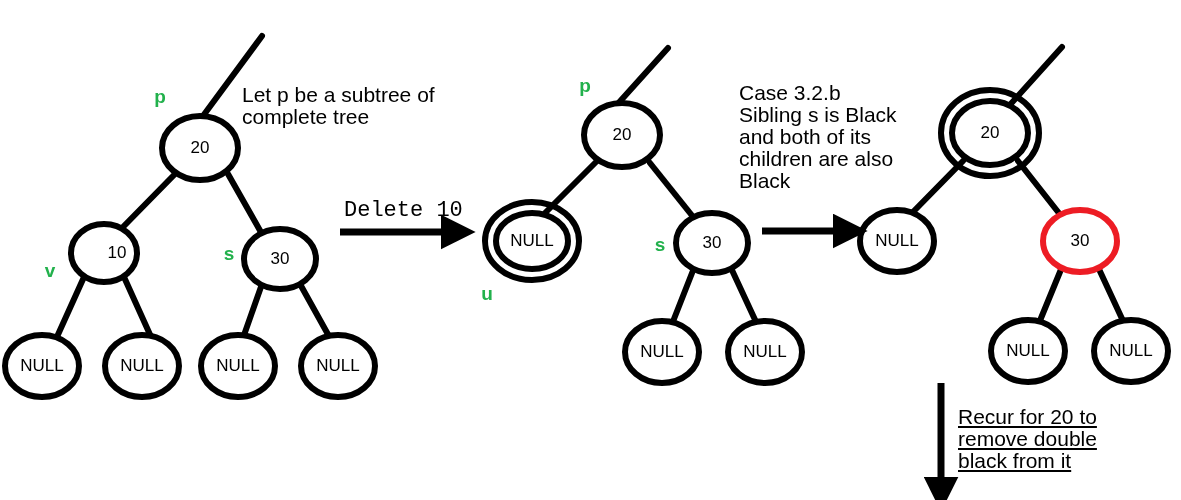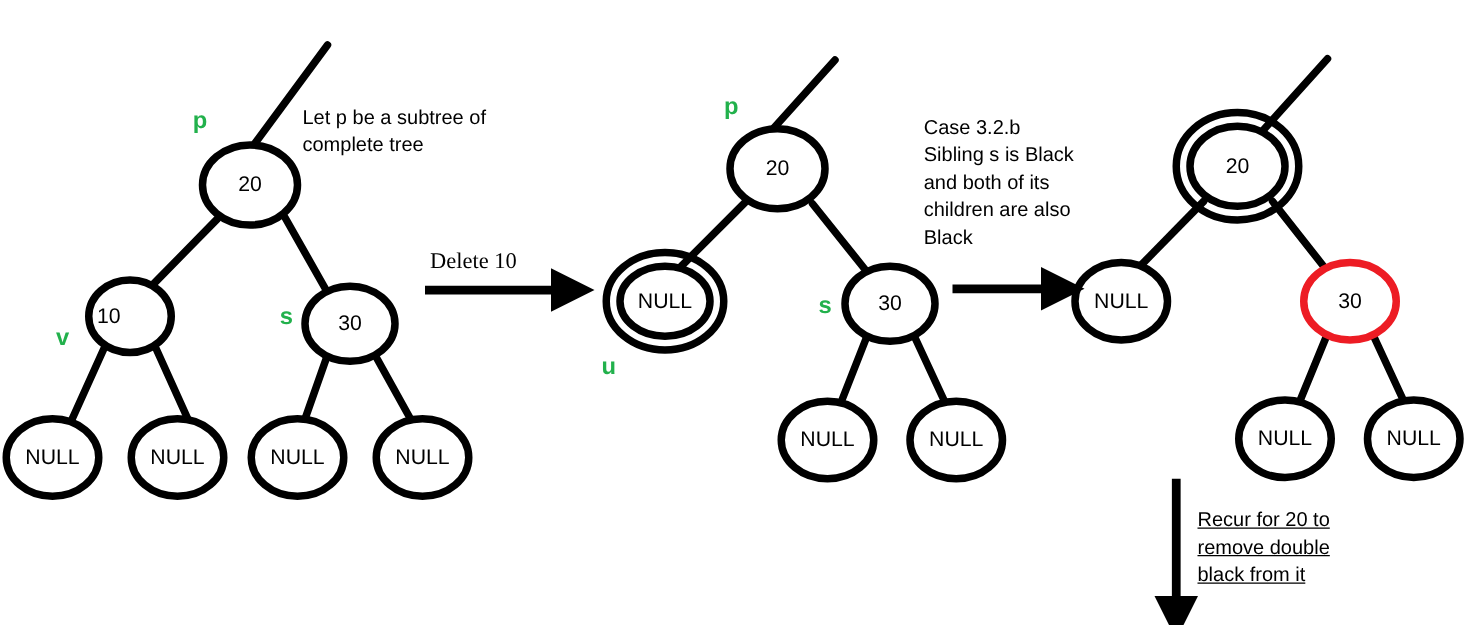--- a/index.html
+++ b/index.html
@@ -11,25 +11,25 @@
     font-size:17px;color:#000;white-space:nowrap;
     transform:translate(-50%,-50%);pointer-events:none;
   }
   .green-label{
     position:absolute;font-family:"Liberation Sans",sans-serif;
     font-size:19px;font-weight:bold;color:#22b14c;white-space:nowrap;
     transform:translate(-50%,-50%);
   }
   .annot{
     position:absolute;font-family:"Liberation Sans",sans-serif;
-    font-size:16px;color:#000;line-height:22px;white-space:pre;
+    font-size:21px;color:#000;line-height:22px;white-space:pre;
   }
   .arrow-caption{
-    position:absolute;font-family:Liberation Serif, serif;
-    font-size:18px;color:#000;white-space:nowrap;
+    position:absolute;font-family:Liberation Mono, monospace;
+    font-size:22px;color:#000;white-space:nowrap;
   }
 </style>
 </head>
 <body>
 
 <div id="stage">
   <svg id="canvas" xmlns="http://www.w3.org/2000/svg">
       <defs>
         <marker id="arrowhead" markerWidth="5" markerHeight="5" refX="2.2" refY="2.5" orient="auto" markerUnits="strokeWidth">
           <path d="M0,0 L5,2.5 L0,5 Z" fill="#000"></path>
@@ -77,21 +77,21 @@
         <ellipse cx="1028" cy="351" rx="37" ry="31" fill="#ffffff" stroke="#000000" stroke-width="6"></ellipse>
         <ellipse cx="1131" cy="351" rx="37" ry="31" fill="#ffffff" stroke="#000000" stroke-width="6"></ellipse>
       </g>
       <line x1="340" y1="232" x2="456" y2="232" stroke="#000" stroke-width="7" stroke-linecap="butt" marker-end="url(#arrowhead)"></line>
       <line x1="762" y1="231" x2="848" y2="231" stroke="#000" stroke-width="7" stroke-linecap="butt" marker-end="url(#arrowhead)"></line>
       <line x1="941" y1="383" x2="941" y2="492" stroke="#000" stroke-width="7" stroke-linecap="butt" marker-end="url(#arrowhead)"></line>
     </svg>
   <div id="overlay">
       <div class="node-label" style="left: 200px; top: 148px;">20</div>
       <div class="green-label" style="left: 160px; top: 97px;">p</div>
-      <div class="node-label" style="left: 87px; top: 253px;">10</div>
+      <div class="node-label" style="left: 117px; top: 253px;">10</div>
       <div class="green-label" style="left: 50px; top: 271px;">v</div>
       <div class="node-label" style="left: 280px; top: 259px;">30</div>
       <div class="green-label" style="left: 229px; top: 254px;">s</div>
       <div class="node-label" style="left: 42px; top: 366px;">NULL</div>
       <div class="node-label" style="left: 142px; top: 366px;">NULL</div>
       <div class="node-label" style="left: 238px; top: 366px;">NULL</div>
       <div class="node-label" style="left: 338px; top: 366px;">NULL</div>
       <div class="node-label" style="left: 622px; top: 135px;">20</div>
       <div class="green-label" style="left: 585px; top: 86px;">p</div>
       <div class="node-label" style="left: 532px; top: 241px;">NULL</div>
@@ -101,21 +101,21 @@
       <div class="node-label" style="left: 662px; top: 352px;">NULL</div>
       <div class="node-label" style="left: 765px; top: 352px;">NULL</div>
       <div class="node-label" style="left: 990px; top: 133px;">20</div>
       <div class="node-label" style="left: 897px; top: 241px;">NULL</div>
       <div class="node-label" style="left: 1080px; top: 241px;">30</div>
       <div class="node-label" style="left: 1028px; top: 351px;">NULL</div>
       <div class="node-label" style="left: 1131px; top: 351px;">NULL</div>
       <div class="arrow-caption" style="left: 344px; top: 198px;">Delete 10</div>
       <div class="annot" style="left: 242px; top: 84px;">Let p be a subtree of
 complete tree</div>
-      <div class="annot" style="left: 739px; top: 82px; margin-top: 10px;">Case 3.2.b
+      <div class="annot" style="left: 739px; top: 82px;">Case 3.2.b
 Sibling s is Black
 and both of its
 children are also
 Black</div>
       <div class="annot" style="left: 958px; top: 406px; text-decoration: underline;">Recur for 20 to
 remove double
 black from it</div>
     </div>
 </div>
 

